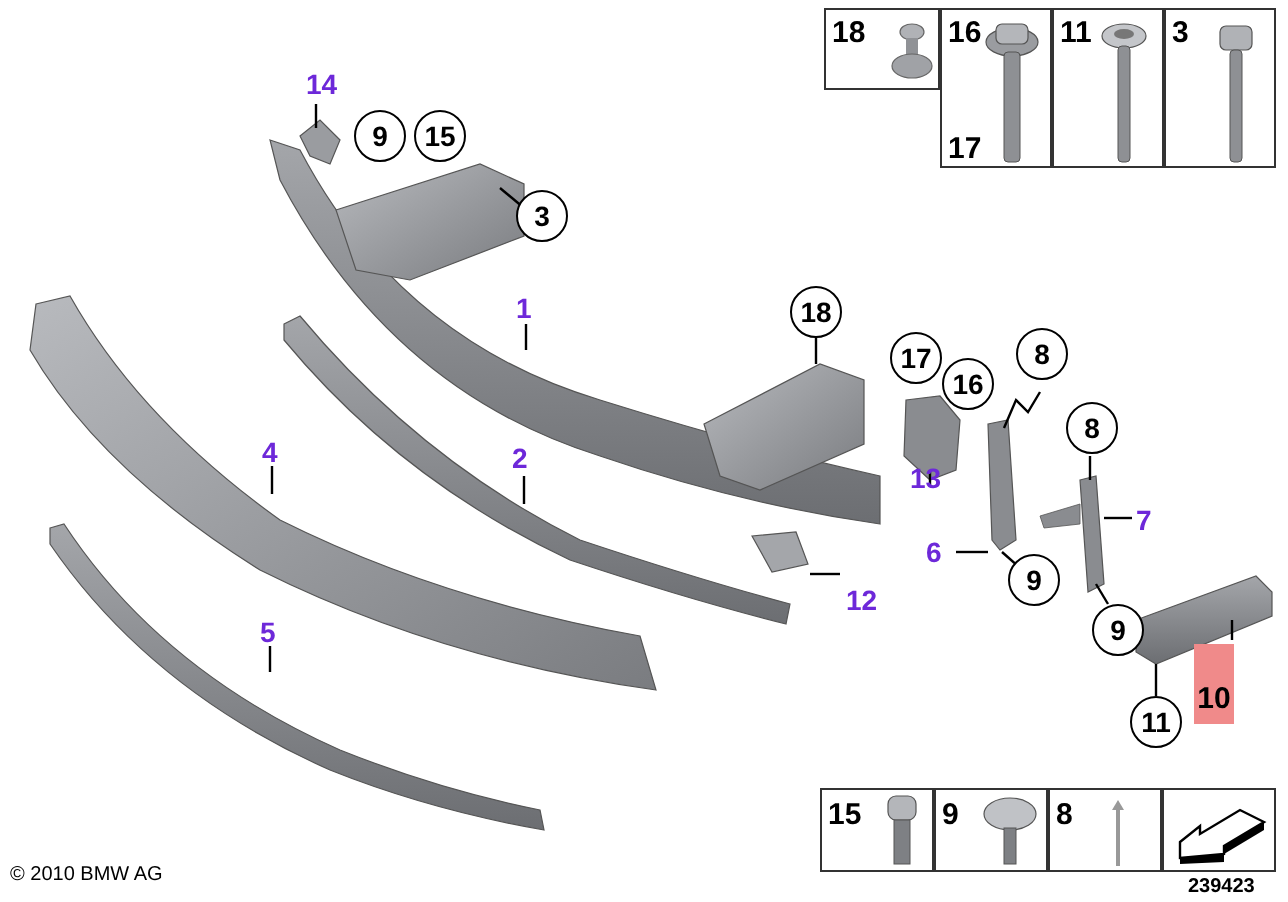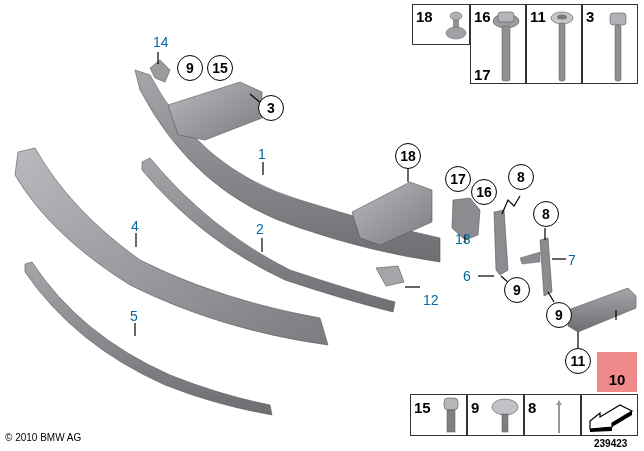--- a/index.html
+++ b/index.html
@@ -1,18 +1,18 @@
 <!DOCTYPE html>
 <html><head>
 <meta charset="utf-8">
 <style>
   html, body { margin:0; padding:0; background:#ffffff; }
   body { width:644px; height:451px; position:relative; overflow:hidden; font-family:"Liberation Sans", sans-serif; }
   #stage { position:absolute; left:0; top:0; width:644px; height:451px; }
-  .callout { position:absolute; font-weight:normal; font-size:14px; color:#0369a1; line-height:1; font-family:"Liberation Sans", sans-serif; }
+  .callout { position:absolute; font-weight:bold; font-size:14px; color:#6d28d9; line-height:1; font-family:"Liberation Sans", sans-serif; }
   .circle { position:absolute; width:26px; height:26px; border:1.8px solid #000; border-radius:50%; background:#fff; display:flex; align-items:center; justify-content:center; font-weight:bold; font-size:14px; color:#000; box-sizing:border-box; }
   .hwbox { position:absolute; border:1px solid #333; background:#fff; box-sizing:border-box; }
   .hwnum { position:absolute; font-weight:bold; font-size:15px; color:#000; }
   .redbox { position:absolute; background:#f08a8a; display:flex; align-items:flex-end; justify-content:center; font-weight:bold; font-size:15px; color:#000; padding-bottom:4px; box-sizing:border-box; }
   .footer { position:absolute; font-size:10px; color:#000; }
   svg.parts { position:absolute; left:0; top:0; }
 </style>
 </head>
 <body>
 
@@ -93,21 +93,21 @@
   <div class="circle" style="left:258px;top:95px;">3</div>
   <div class="circle" style="left:395px;top:143px;">18</div>
   <div class="circle" style="left:445px;top:166px;">17</div>
   <div class="circle" style="left:471px;top:179px;">16</div>
   <div class="circle" style="left:508px;top:164px;">8</div>
   <div class="circle" style="left:533px;top:201px;">8</div>
   <div class="circle" style="left:504px;top:277px;">9</div>
   <div class="circle" style="left:546px;top:302px;">9</div>
   <div class="circle" style="left:565px;top:348px;">11</div>
 
-  <div class="redbox" style="left:597px;top:322px;width:40px;height:40px;margin-top:30px;">10</div>
+  <div class="redbox" style="left:597px;top:322px;width:20px;height:40px;">10</div>
 
   <div>
     <div class="hwbox" style="left:412px;top:4px;width:58px;height:41px;">
       <span class="hwnum" style="left:3px;top:3px;">18</span>
       <svg style="position:absolute;left:32px;top:6px;" width="22" height="32">
         <ellipse cx="11" cy="5" rx="6" ry="4" fill="#b0b2b6" stroke="#666" stroke-width="0.6"></ellipse>
         <rect x="8" y="8" width="6" height="10" fill="#909296"></rect>
         <ellipse cx="11" cy="22" rx="10" ry="6" fill="#a0a2a6" stroke="#666" stroke-width="0.6"></ellipse>
       </svg>
     </div>

